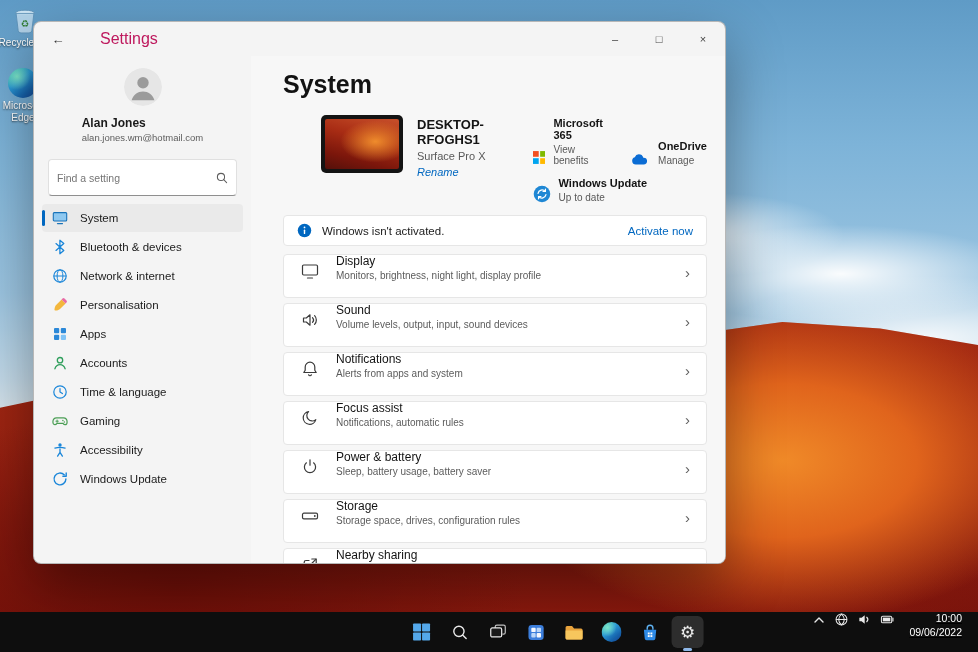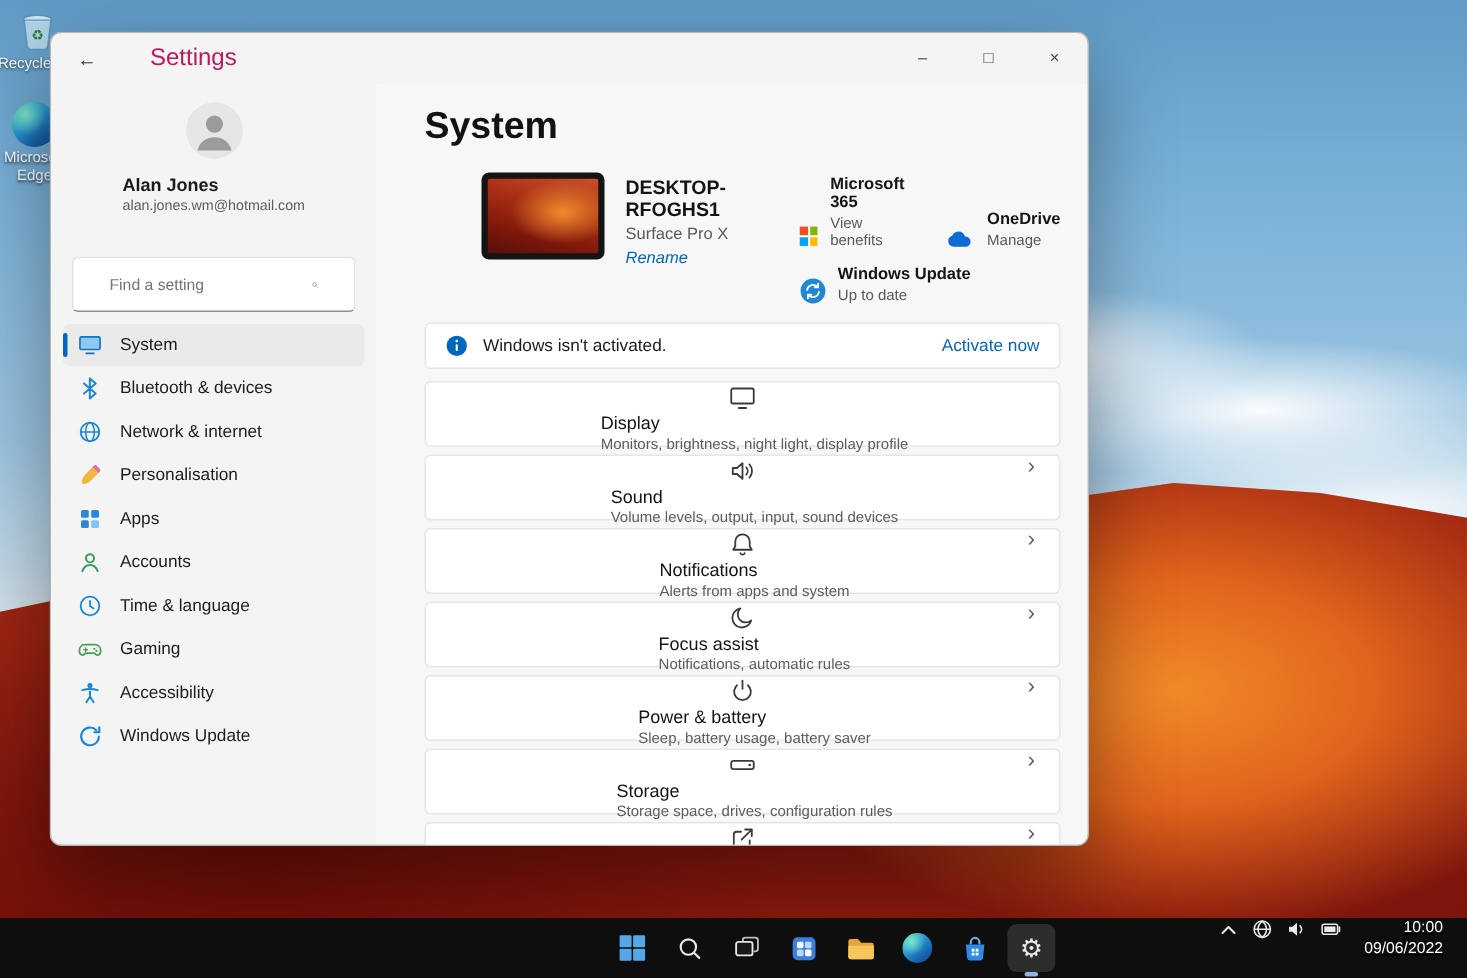--- a/index.html
+++ b/index.html
@@ -44,22 +44,22 @@
   .win-ctl { width:44px; height:100%; border:none; background:transparent; font-size:11px; color:#444;
     display:flex; align-items:center; justify-content:center; }
   .win-body { display:flex; height:calc(100% - 34px); }
 
   
   .sidebar { width:217px; flex:0 0 217px; padding-top:2px; }
   .profile { display:flex; align-items:center; gap:10px; padding:10px 14px 12px;flex-direction:column; }
   .avatar { width:38px; height:38px; border-radius:50%; overflow:hidden; flex:0 0 38px; }
   .p-name { font-size:12px; font-weight:700; color:#1a1a1a; }
   .p-email { font-size:9.5px; color:#5d5d5d; margin-top:2px; }
-  .searchbox { margin:16px 14px 8px; height:37px; background:#fff; border:1px solid #e0e0e0; border-bottom:1px solid #8f8f8f;
-    border-radius:4px; display:flex; align-items:center; padding:0 24px; }
+  .searchbox { margin:4px 14px 8px; height:37px; background:#fff; border:1px solid #e0e0e0; border-bottom:1px solid #8f8f8f;
+    border-radius:4px; display:flex; align-items:center; padding:0 8px; }
   .searchbox input { border:none; outline:none; flex:1; font-size:10.5px; color:#333; background:transparent;
     font-family:inherit; }
   .nav { margin-top:8px; }
   .nav-item { position:relative; display:flex; align-items:center; gap:12px; height:28px; margin:1px 8px;
     padding:0 10px; border-radius:4px; font-size:11.5px; color:#1c1c1c; cursor:default; }
   .nav-item.selected { background:#eaeaea; }
   .nav-item.selected::before { content:""; position:absolute; left:0; top:6px; bottom:6px; width:3px;
     border-radius:2px; background:#0067c0; }
   .nav-ic { width:16px; height:16px; flex:0 0 16px; display:flex; }
 
@@ -78,21 +78,21 @@
   .cards-row1 { display:flex; gap:24px; }
   .mini-card { display:flex; gap:8px; align-items:flex-end; cursor:default; }
   .mc-title { font-size:11px; font-weight:700; color:#141414; }
   .mc-sub { font-size:10px; color:#595959; margin-top:3px; }
   .cards-row2 { margin-top:11px; }
   .banner { height:31px; background:#fff; border:1px solid #e6e6e6; border-radius:4px;
     display:flex; align-items:center; padding:0 13px; gap:10px; margin-bottom:8px; }
   .banner-text { font-size:11.5px; color:#1b1b1b; }
   .banner-action { margin-left:auto; font-size:11.5px; color:#0067c0; cursor:default; }
   .srow { height:44px; background:#fff; border:1px solid #e6e6e6; border-radius:4px;
-    display:flex; align-items:center; padding:0 16px; margin-bottom:5px; cursor:default;flex-direction:column; }
+    display:flex; align-items:flex-end; padding:16px 16px; margin-bottom:5px; cursor:default; }
   .srow-ic { width:20px; height:20px; flex:0 0 20px; display:flex; }
   .srow-txt { margin-left:16px; }
   .srow-title { font-size:12px; color:#141414; }
   .srow-sub { font-size:10px; color:#5c5c5c; margin-top:2px; }
   .srow-chev { margin-left:auto; font-size:15px; color:#5f5f5f; }
 
   
   .taskbar { position:absolute; left:0; right:0; bottom:0; height:40px; background:#0e0e0e; z-index:10;
     display:flex; align-items:center; }
   .tb-center { position:absolute; left:50%; top:0; bottom:0; transform:translateX(-28%);

